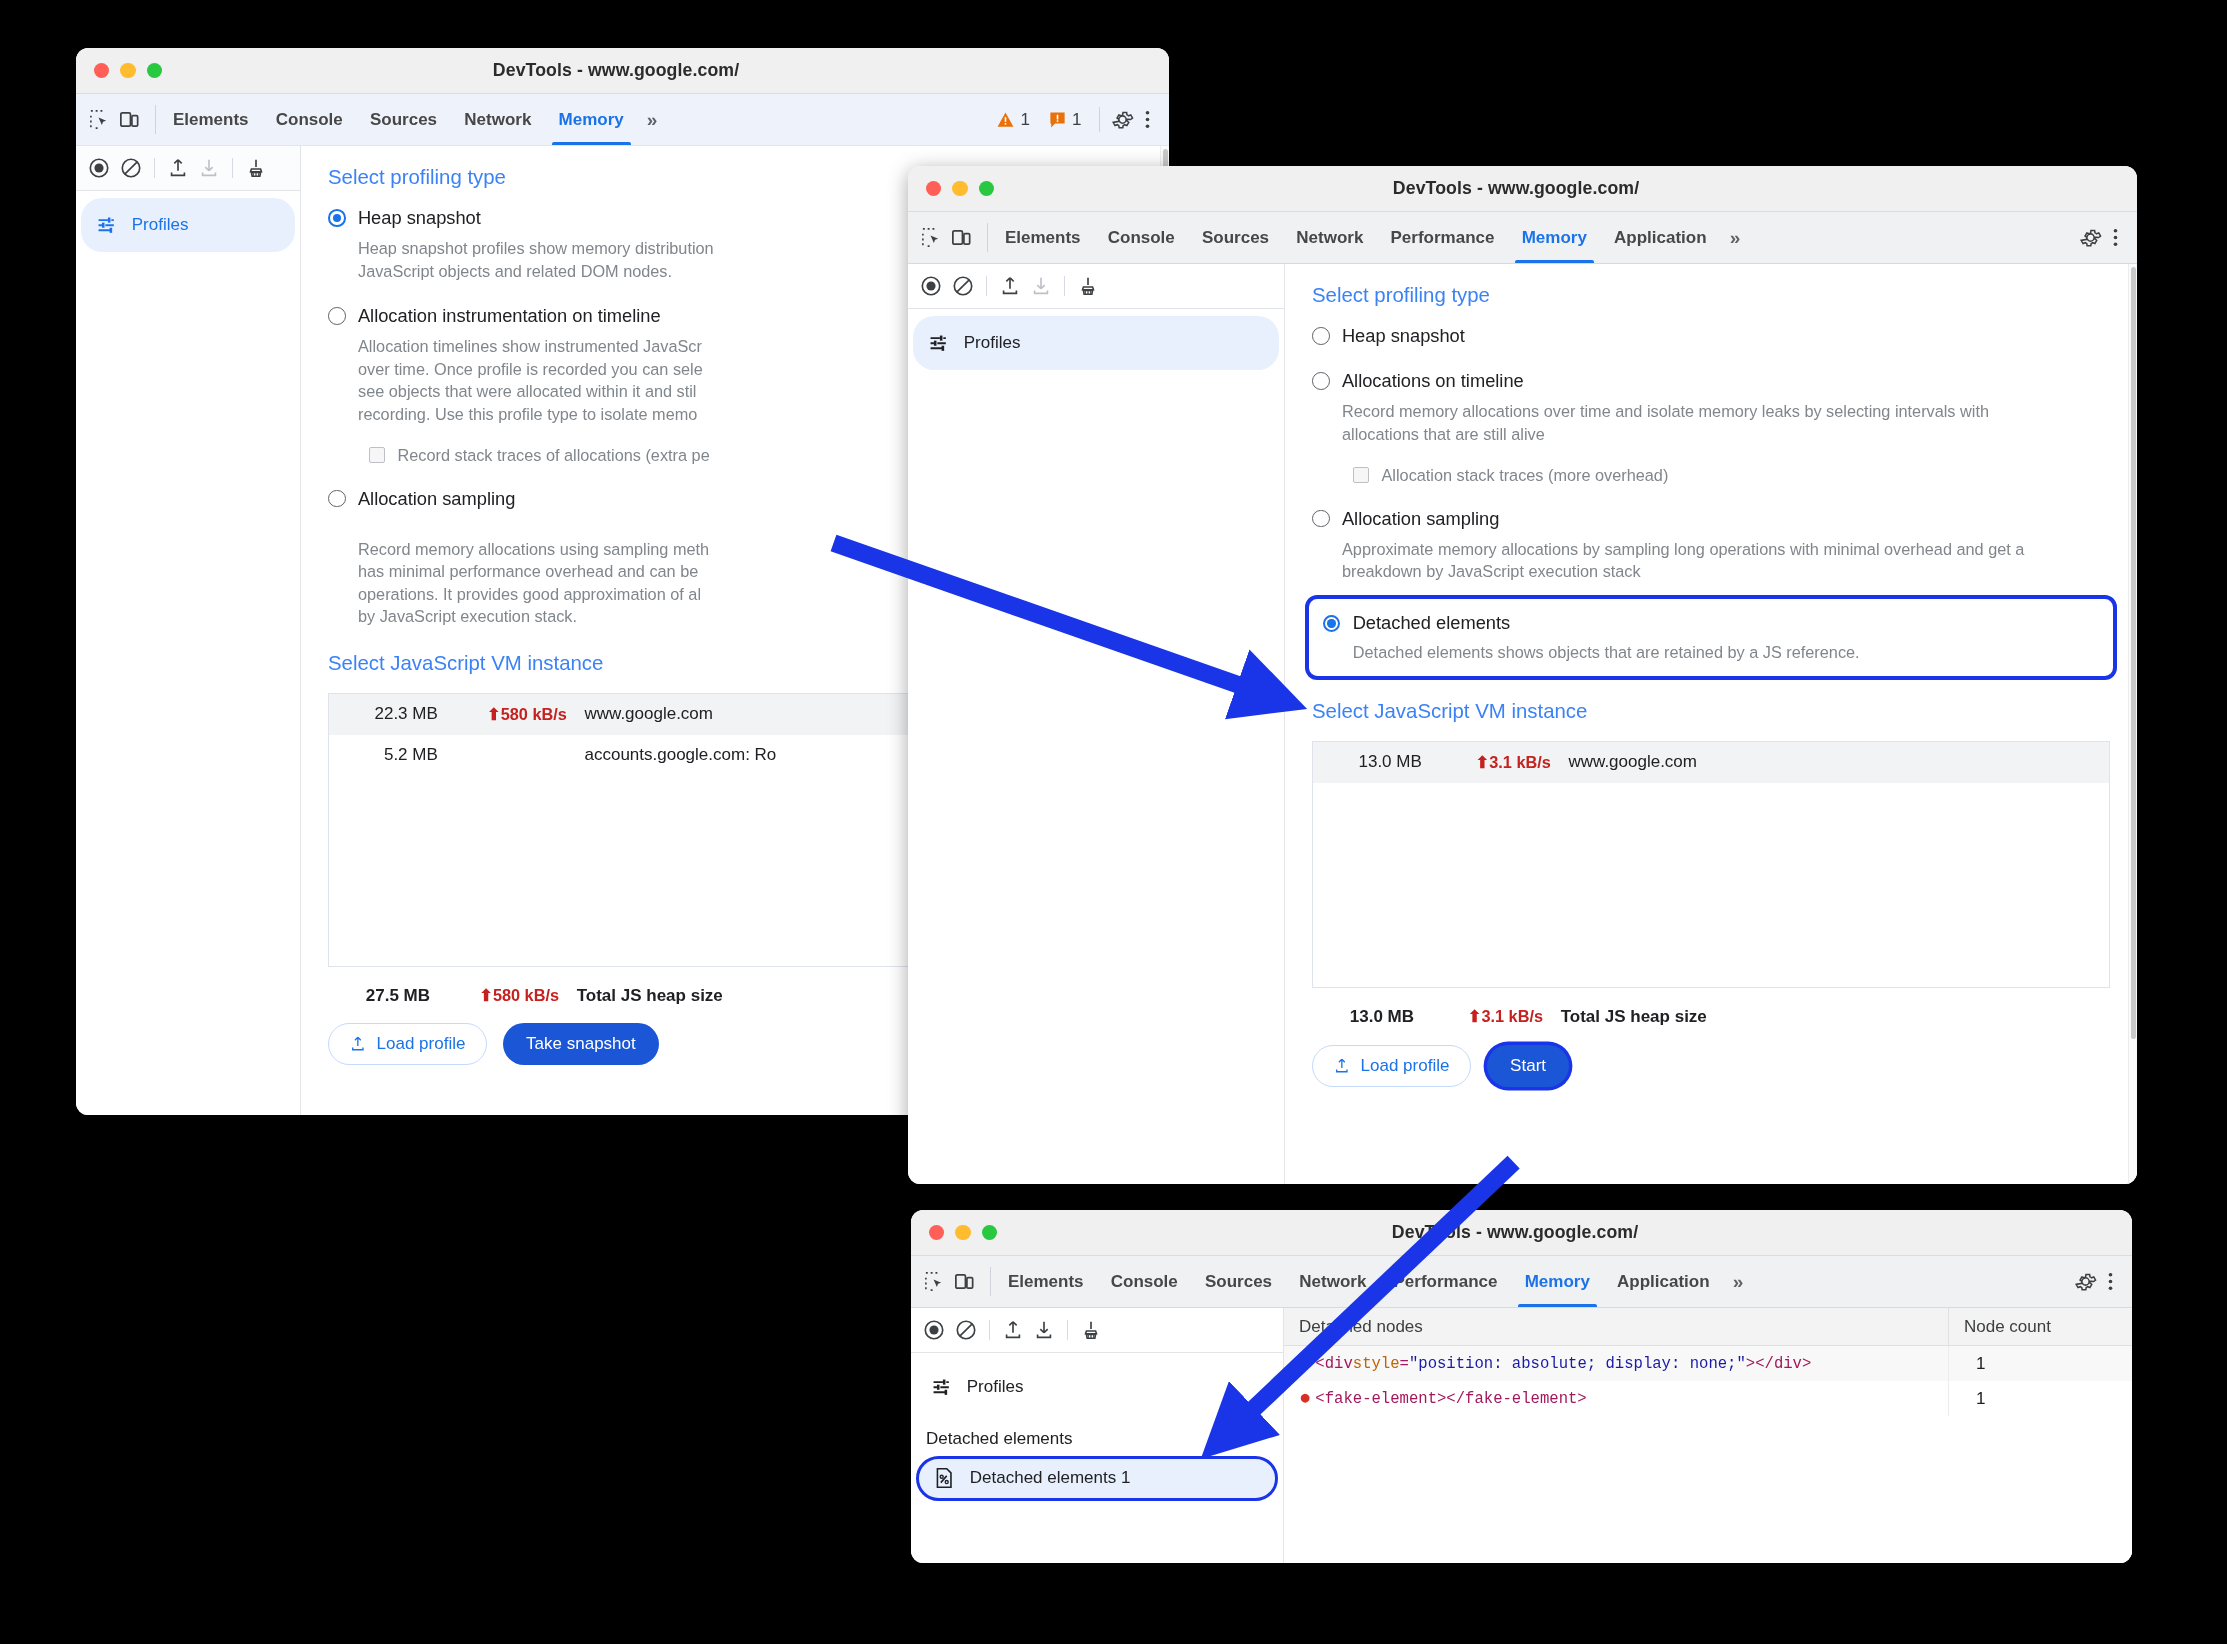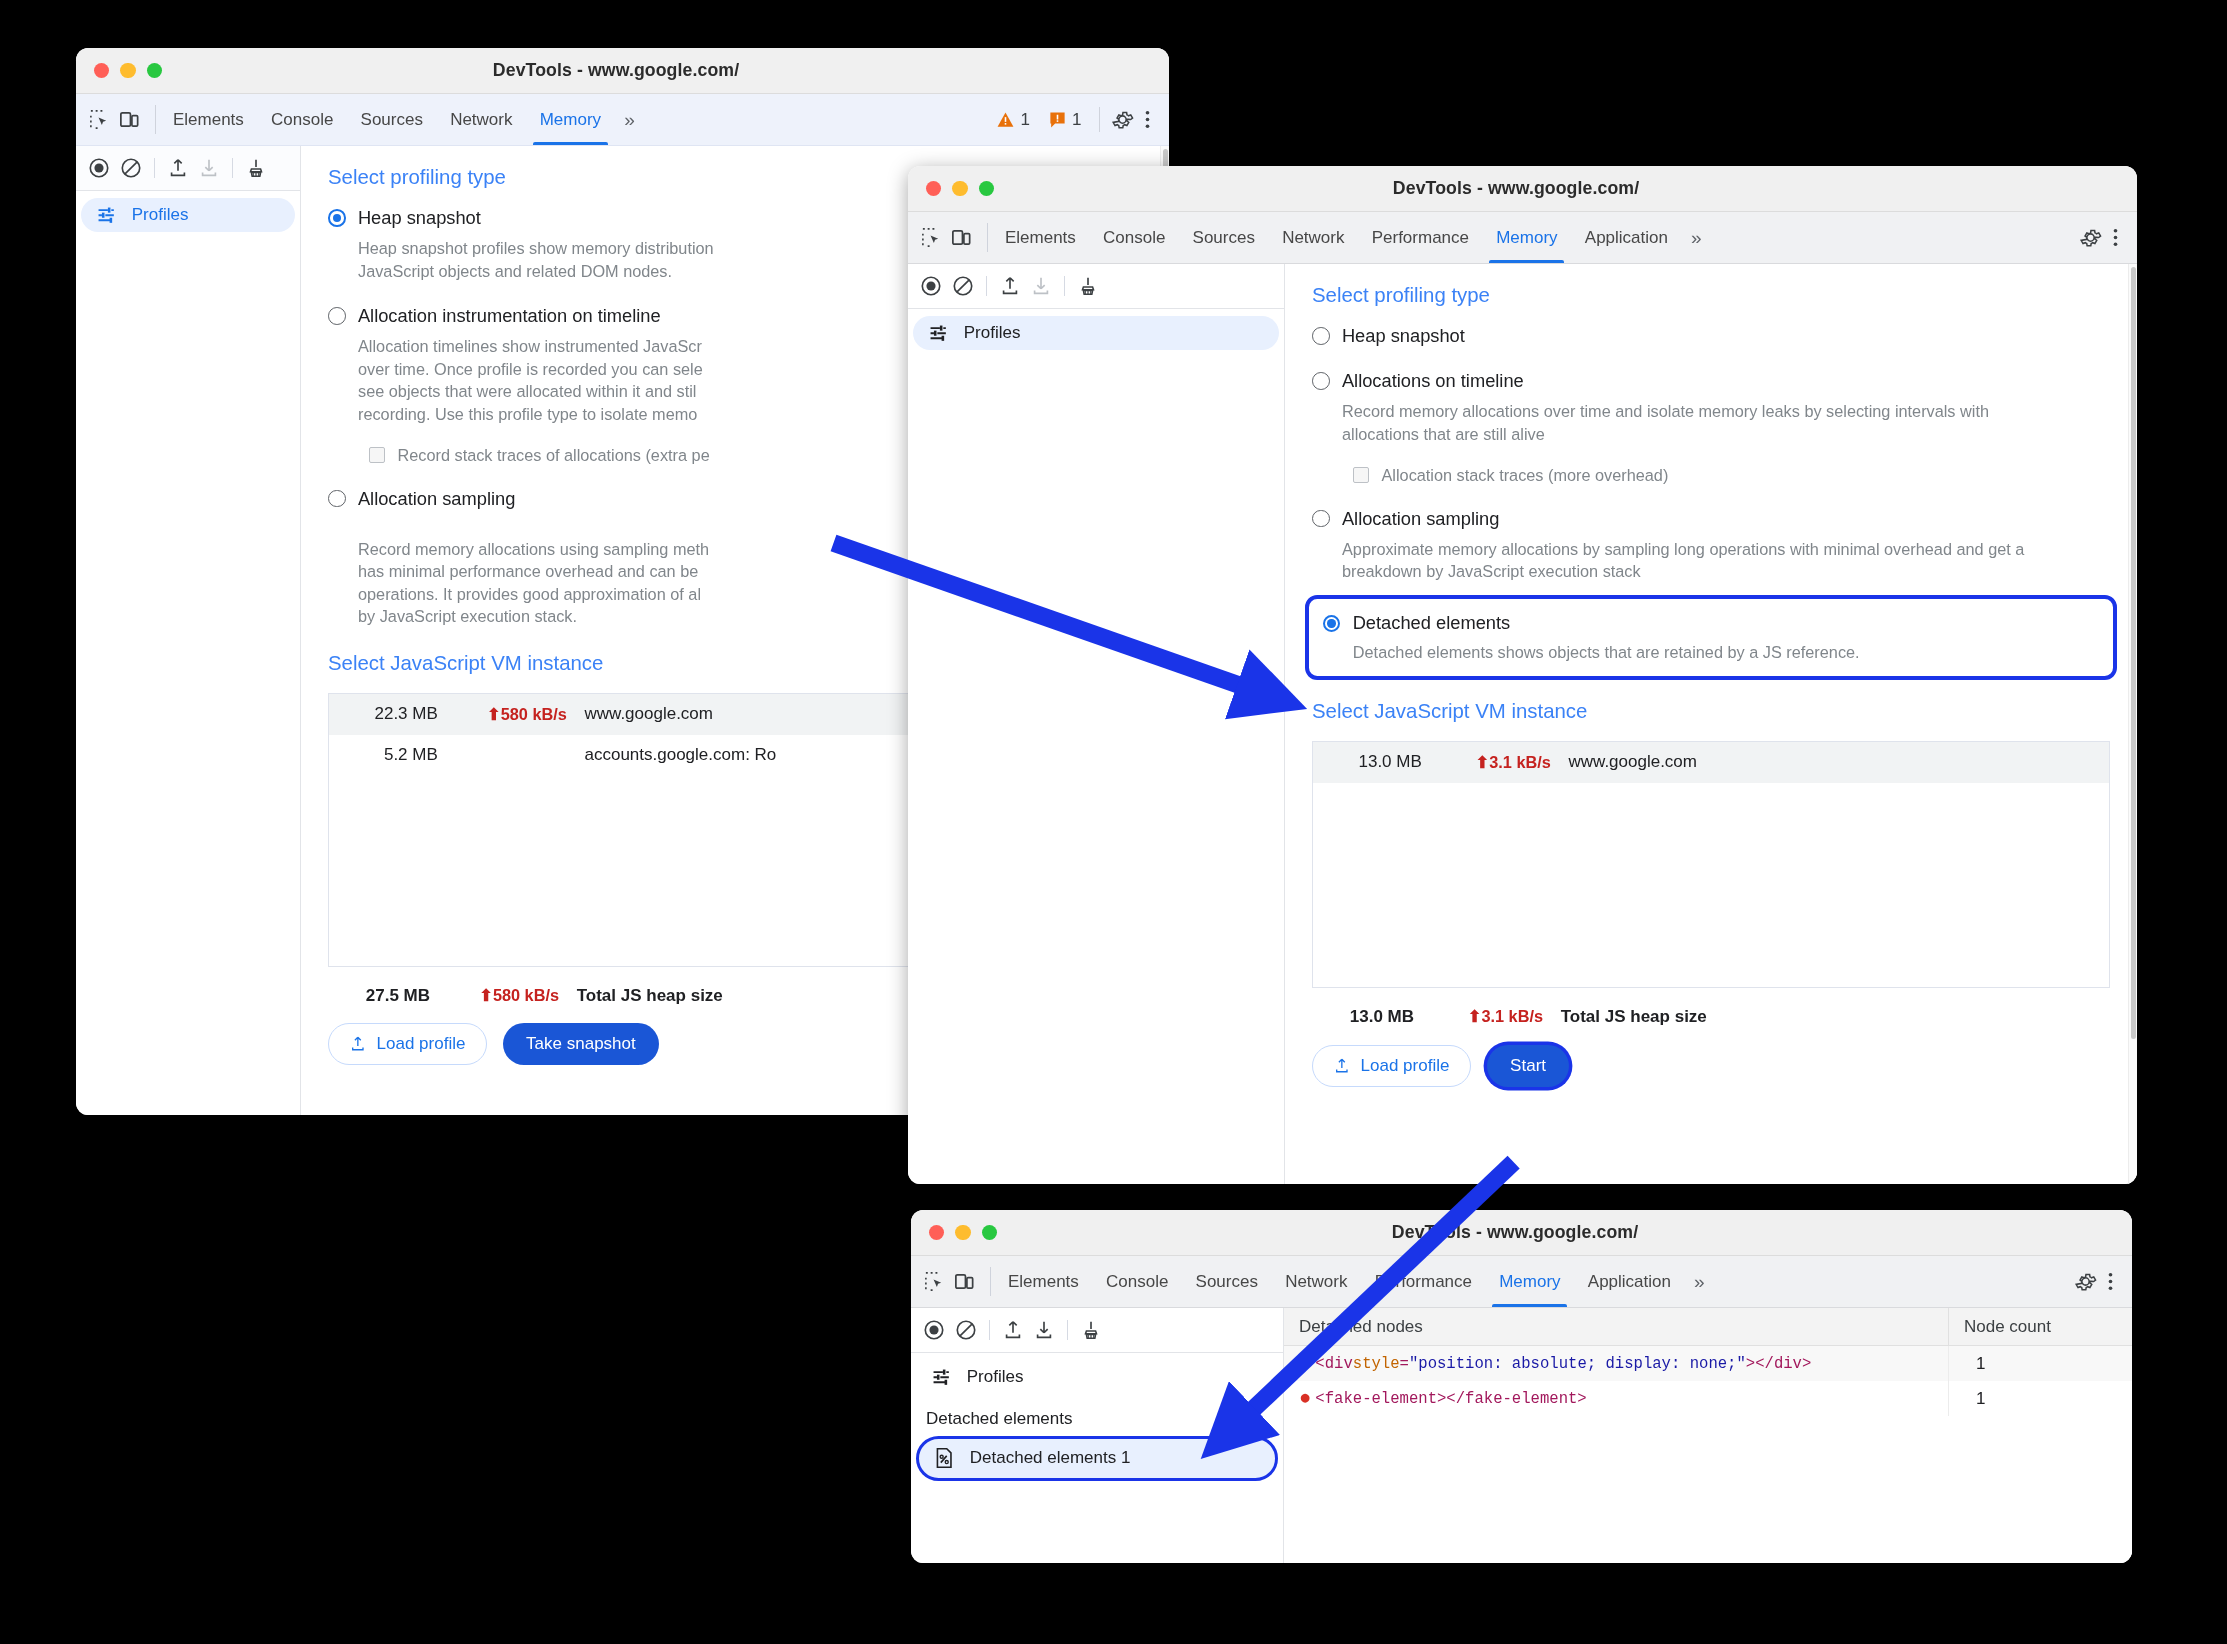--- a/index.html
+++ b/index.html
@@ -41,21 +41,21 @@
     background: #f0f1f3;
     border-bottom: 0.7px solid #d9dadd;
     position: relative;
   }
   .tabstrip.light { background: #eef2fb; border-bottom: 0.7px solid #dfe5f3; }
   .ts-icons { display: flex; align-items: center; gap: 6.8px; padding: 0 9.5px 0 12.2px; }
   .ts-divider { width: 0.7px; background: #cfd3dc; margin: 11px 4.1px; }
   .tabs { display: flex; align-items: stretch; }
   .tab {
     display: flex; align-items: center; padding: 0 13.6px;
-    font-size: 17px; color: #474747; white-space: nowrap; position: relative;
+    font-size: 17px; color: #474747; white-space: nowrap; position: relative; font-weight: bold;
   }
   .tab.active { color: #1a73e8; }
   .tab.active::after {
     content: ""; position: absolute; left: 6.8px; right: 6.8px; bottom: 0;
     height: 3.4px; background: #1a73e8; border-radius: 2px 2px 0 0;
   }
   .tab.chev { font-size: 19px; color: #5f6368; padding: 0 9.5px; }
   .ts-right { margin-left: auto; display: flex; align-items: center; padding-right: 12.2px; gap: 4.1px; }
   .counter { display: flex; align-items: center; gap: 5.4px; font-size: 17px; color: #3c4043; padding: 0 6.8px; }
 
@@ -65,21 +65,21 @@
   .toolbar2 {
     display: flex; align-items: center; gap: 9.5px;
     height: 45px; padding: 0 12.2px; border-bottom: 0.7px solid #e2e4e8;
     background: #fff;
   }
   .toolbar2.light { background:#fbfcfe; }
   .tb-sep { width: 0.7px; height: 20.4px; background: #d6dae3; margin: 0 2.7px; }
   .sidepanel { flex: 1; padding: 6.8px 0; background: #fff; }
   .side-item {
     display: flex; align-items: center; gap: 15px;
-    height: 34px; margin: 0 5.4px; padding: 0 15px;
+    height: 54px; margin: 0 5.4px; padding: 0 15px;
     border-radius: 21px; font-size: 17px; color: #202124;
   }
   .side-item.sel { background: #e8f0fe; color: #1a73e8; }
   .side-item.sel.grey { background: #e8f0fe; color: #202124; }
   .side-label-plain { font-size: 17px; color: #202124; padding: 0 15px; margin-top: 15px; }
   .side-item.highlight {
     background: #e8f0fe; color: #202124;
     border: 3.4px solid #1a34e8; border-radius: 23px;
     margin: 6.8px 5.4px; height: 45px;
   }

